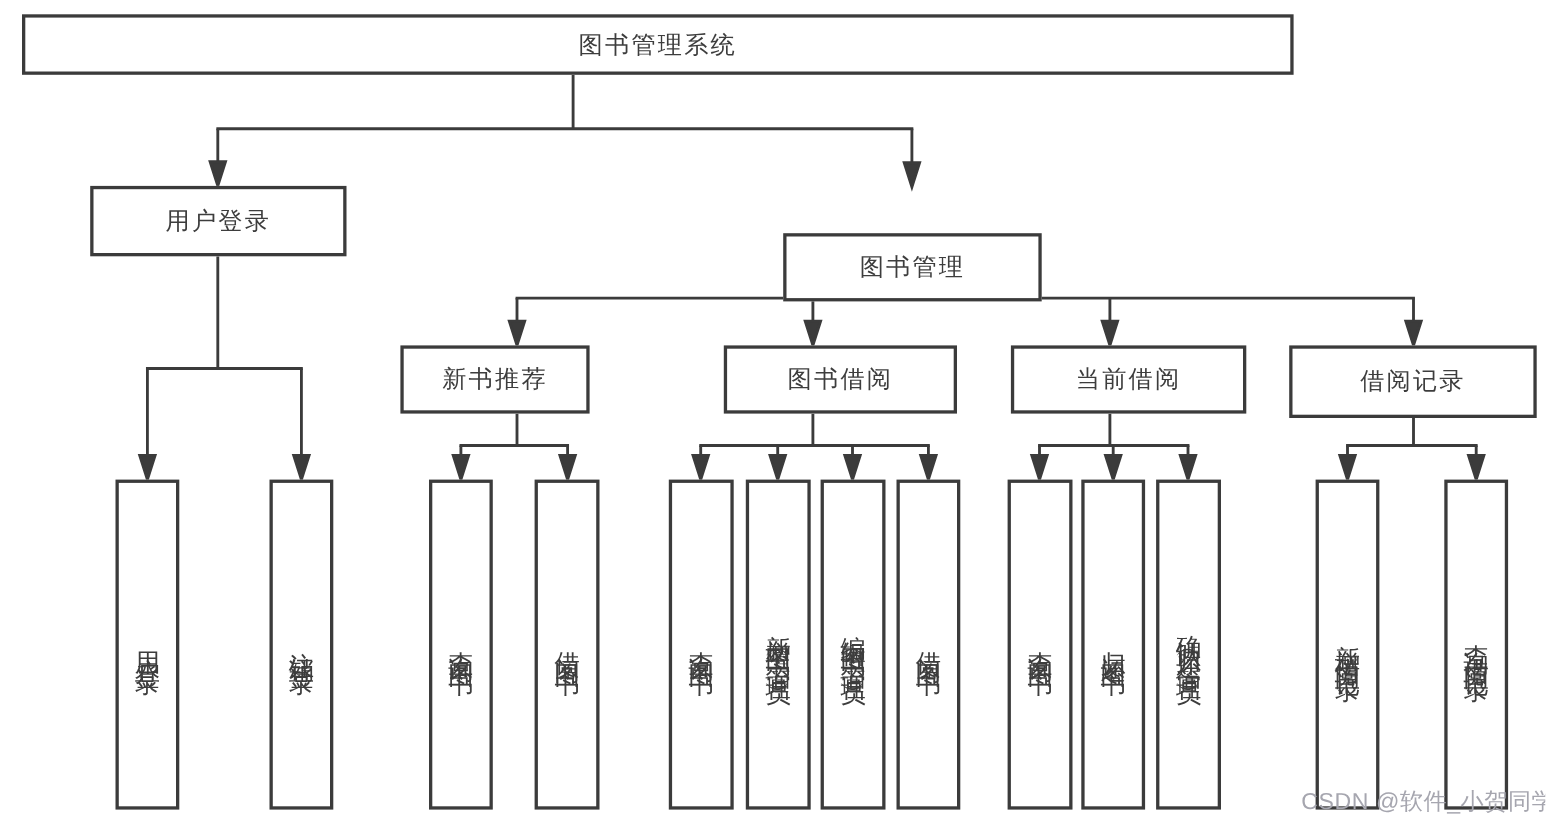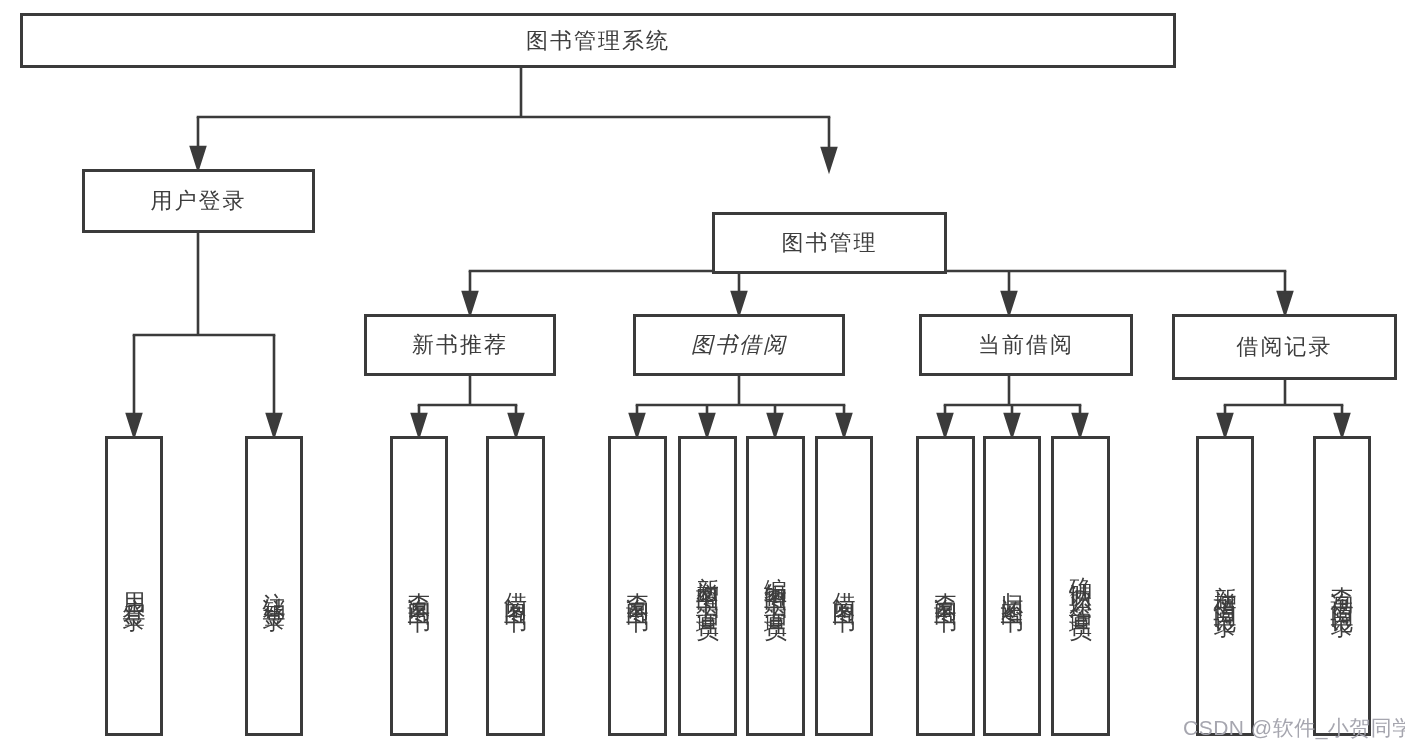--- a/index.html
+++ b/index.html
@@ -116,22 +116,22 @@
       <line x1="1342" y1="405" x2="1342" y2="418"></line>
       <path d="M1335,414 L1349,414 L1342,436 Z"></path>
     </g>
   </svg>
 
   <div class="node" style="left:20px;top:13px;width:1156px;height:55px;">图书管理系统</div>
 
   <div class="node" style="left:82px;top:169px;width:233px;height:64px;">用户登录</div>
   <div class="node" style="left:712px;top:170px;width:235px;height:62px;margin-top:42px;">图书管理</div>
 
-  <div class="node" style="left:364px;top:314px;width:192px;height:62px;">新书推荐</div>
-  <div class="node" style="left:633px;top:314px;width:212px;height:62px;font-style:italic;">图书借阅</div>
+  <div class="node" style="left:364px;top:314px;width:172px;height:62px;">新书推荐</div>
+  <div class="node" style="left:658px;top:314px;width:212px;height:62px;">图书借阅</div>
   <div class="node" style="left:903px;top:314px;width:214px;height:62px;margin-left:16px;">当前借阅</div>
   <div class="node" style="left:1172px;top:314px;width:225px;height:66px;">借阅记录</div>
 
   <div class="leaf" style="left:105px;width:58px;">
     <span>用户登录</span>
   </div>
   <div class="leaf" style="left:245px;width:58px;">
     <span>注销登录</span>
   </div>
 

